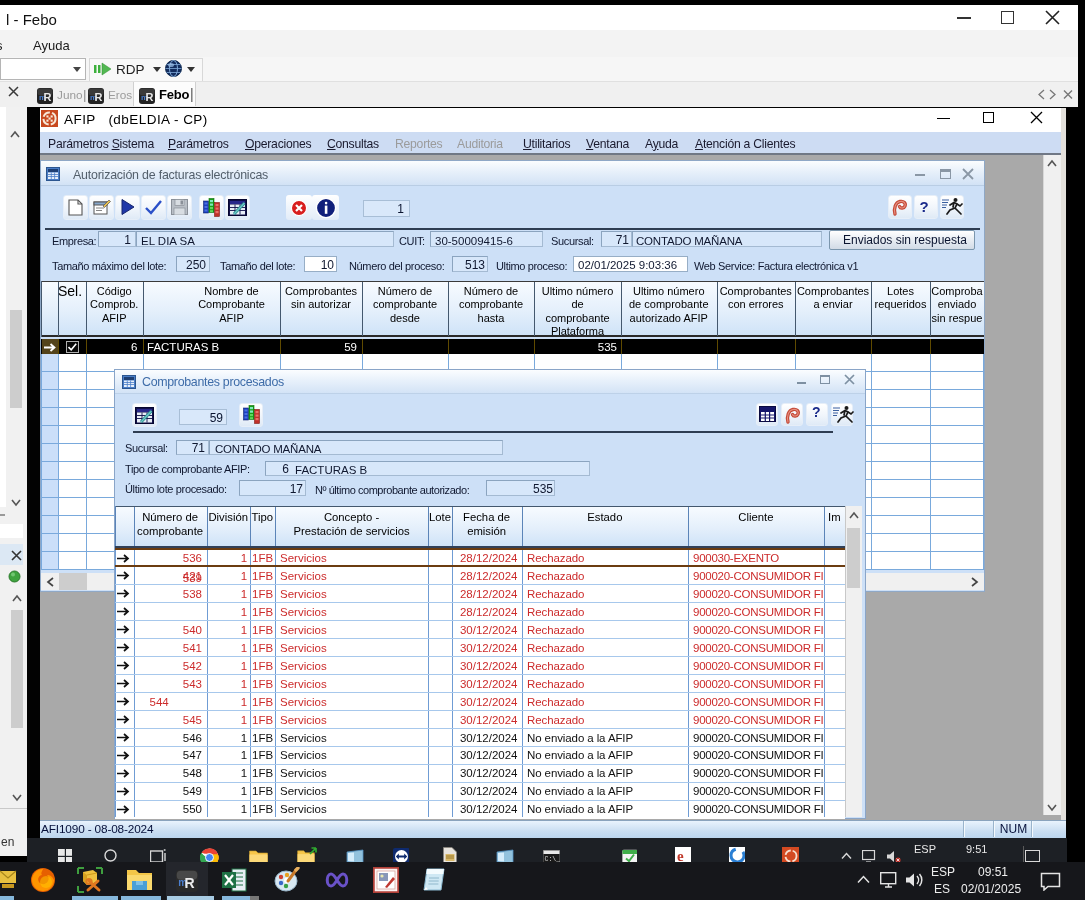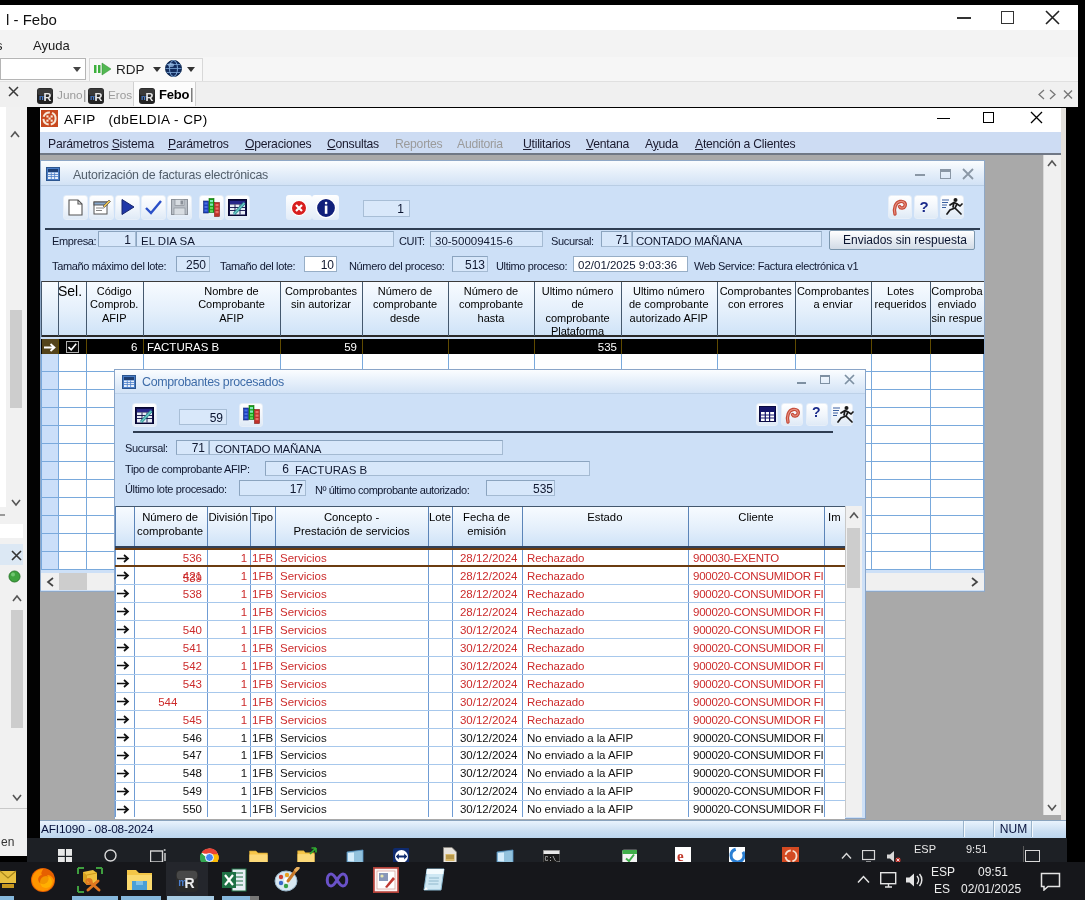--- a/index.html
+++ b/index.html
@@ -548,21 +548,21 @@
 <div style="position:absolute;left:206.7px;top:677.65px;width:40.5px;font-size:11.5px;color:#cc2b2b;white-space:nowrap;text-align:right;overflow:hidden;height:16.95px;">1</div>
 <div style="position:absolute;left:252px;top:677.65px;font-size:11.5px;color:#cc2b2b;white-space:nowrap;overflow:hidden;height:16.95px;">1FB</div>
 <div style="position:absolute;left:280px;top:677.65px;font-size:11.5px;color:#cc2b2b;white-space:nowrap;overflow:hidden;height:16.95px;">Servicios</div>
 <div style="position:absolute;left:455px;top:677.65px;width:62.5px;font-size:11.5px;color:#cc2b2b;white-space:nowrap;text-align:right;overflow:hidden;height:16.95px;">30/12/2024</div>
 <div style="position:absolute;left:527px;top:677.65px;font-size:11.5px;color:#cc2b2b;white-space:nowrap;letter-spacing:-0.1px;overflow:hidden;height:16.95px;">Rechazado</div>
 <div style="position:absolute;left:693px;top:677.65px;width:130.1px;font-size:11.5px;color:#cc2b2b;white-space:nowrap;letter-spacing:-0.25px;overflow:hidden;white-space:nowrap;height:16.95px;">900020-CONSUMIDOR FI</div>
 <div style="position:absolute;left:115px;top:710.05px;width:730px;height:1px;background:#a7c8ec;"></div>
 <svg style="position:absolute;left:117px;top:697.1px" width="13" height="9">
     <path d="M0,4.5 H11 M7,1 L11,4.5 L7,8" stroke="#111" stroke-width="1.7" fill="none"></path>
   </svg>
-<div style="position:absolute;left:133.5px;top:695.6px;width:68.5px;font-size:11.5px;color:#cc2b2b;white-space:nowrap;text-align:center;overflow:hidden;height:16.95px;">544</div>
+<div style="position:absolute;left:133.5px;top:695.6px;width:68.5px;font-size:11.5px;color:#cc2b2b;white-space:nowrap;text-align:left;overflow:hidden;height:16.95px;padding-left:16px;">544</div>
 <div style="position:absolute;left:206.7px;top:695.6px;width:40.5px;font-size:11.5px;color:#cc2b2b;white-space:nowrap;text-align:right;overflow:hidden;height:16.95px;">1</div>
 <div style="position:absolute;left:252px;top:695.6px;font-size:11.5px;color:#cc2b2b;white-space:nowrap;overflow:hidden;height:16.95px;">1FB</div>
 <div style="position:absolute;left:280px;top:695.6px;font-size:11.5px;color:#cc2b2b;white-space:nowrap;overflow:hidden;height:16.95px;">Servicios</div>
 <div style="position:absolute;left:455px;top:695.6px;width:62.5px;font-size:11.5px;color:#cc2b2b;white-space:nowrap;text-align:right;overflow:hidden;height:16.95px;">30/12/2024</div>
 <div style="position:absolute;left:527px;top:695.6px;font-size:11.5px;color:#cc2b2b;white-space:nowrap;letter-spacing:-0.1px;overflow:hidden;height:16.95px;">Rechazado</div>
 <div style="position:absolute;left:693px;top:695.6px;width:130.1px;font-size:11.5px;color:#cc2b2b;white-space:nowrap;letter-spacing:-0.25px;overflow:hidden;white-space:nowrap;height:16.95px;">900020-CONSUMIDOR FI</div>
 <div style="position:absolute;left:115px;top:728px;width:730px;height:1px;background:#a7c8ec;"></div>
 <svg style="position:absolute;left:117px;top:715.05px" width="13" height="9">
     <path d="M0,4.5 H11 M7,1 L11,4.5 L7,8" stroke="#111" stroke-width="1.7" fill="none"></path>
   </svg>

